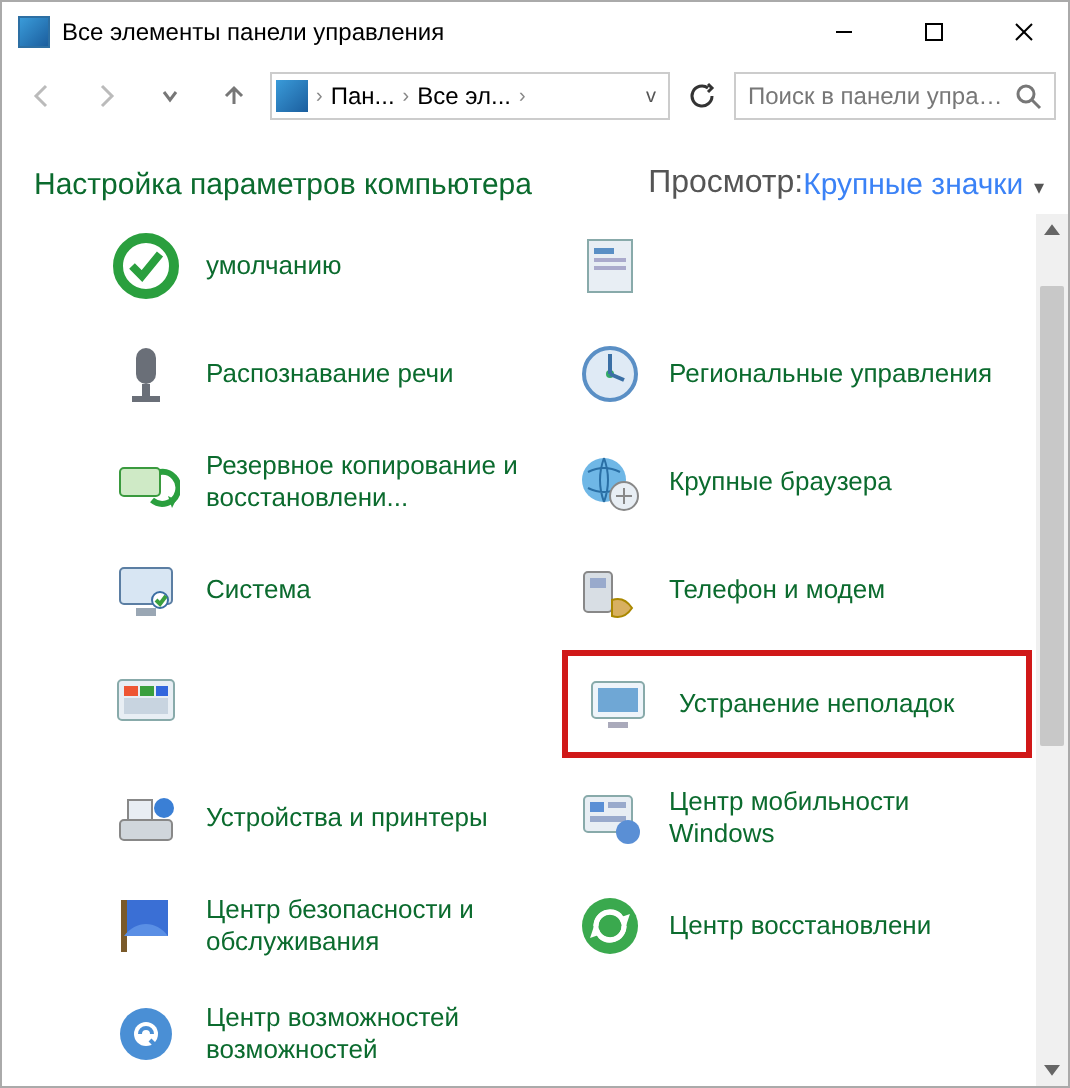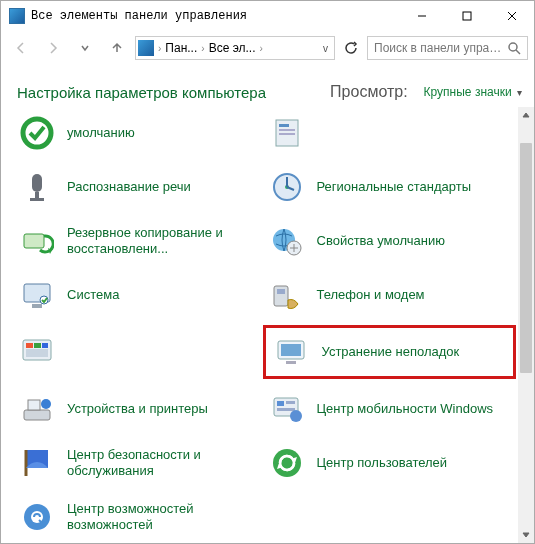--- a/index.html
+++ b/index.html
@@ -14,21 +14,20 @@
     overflow: hidden;
     border: 1px solid #aaa;
   }
   
   .titlebar {
     display: flex;
     align-items: center;
     height: 30px;
     padding: 0 0 0 8px;
     background: #fff;
-    font-family: Liberation Mono, monospace;
   }
   .titlebar .appicon {
     width: 16px; height: 16px;
     background: linear-gradient(135deg,#3a9bd9,#1b5e9e);
     border: 1px solid #2d6fa3;
     margin-right: 6px;
   }
   .titlebar .title { flex: 1; font-size: 12px; color: #000; }
   .win-controls { display: flex; }
   .win-btn {
@@ -84,38 +83,38 @@
     color:#777;
     overflow:hidden;
   }
   .searchbox .ph { flex:1; white-space:nowrap; overflow:hidden; text-overflow:ellipsis; font-size:12px;}
   .searchbox svg{stroke:#777;fill:none;stroke-width:1.5;}
   
   .headerrow {
     display:flex;
     align-items:center;
     padding: 18px 12px 6px 16px;
-    gap: 16px;
   }
   .page-heading {
     color: #0b6b2e;
     font-size: 15px;
     flex-shrink:0;
   }
   .view-label { color:#555; font-size:16px; margin-left:auto;}
-  .view-link { color:#15803d; font-size:12px; }
+  .view-link { color:#3b82f6; font-size:15px; }
   .view-drop { color:#555; font-size:10px; padding-left:2px;}
   
   .content-wrap {
     position: relative;
     height: calc(544px - 30px - 34px - 44px);
   }
   .content {
     position:absolute; inset:0 16px 0 0;
     overflow:hidden;
+    padding-left:36px;
   }
   .grid {
     display: grid;
     grid-template-columns: 1fr 1fr;
     column-gap: 4px;
     row-gap: 14px;
     padding: 6px 6px 6px 16px;
   }
   .item {
     display: flex;
@@ -264,42 +263,42 @@
         </div>
         <div class="item">
           <div class="icon-box">
             <svg width="34" height="34">
               <circle cx="17" cy="17" r="13" fill="#dfeaf5" stroke="#5a8fc5" stroke-width="2"></circle>
               <circle cx="17" cy="17" r="2" fill="#3a6"></circle>
               <line x1="17" y1="17" x2="17" y2="7" stroke="#3a6fa5" stroke-width="2"></line>
               <line x1="17" y1="17" x2="24" y2="20" stroke="#3a6fa5" stroke-width="2"></line>
             </svg>
           </div>
-          <div class="item-label">Региональные стандарты</div>
+          <div class="item-label">Региональные управления</div>
         </div>
         <div class="item">
           <div class="icon-box">
             <svg width="34" height="34">
               <rect x="4" y="10" width="20" height="14" rx="2" fill="#cfeac6" stroke="#3a9a3e"></rect>
               <path d="M24 12 a8 8 0 1 1 -4 14" fill="none" stroke="#2a9f3e" stroke-width="3"></path>
               <path d="M28 24 l4 2 l-2 4" fill="#2a9f3e"></path>
             </svg>
           </div>
           <div class="item-label">Резервное копирование и восстановлени...</div>
         </div>
         <div class="item">
           <div class="icon-box">
             <svg width="34" height="34">
               <circle cx="14" cy="16" r="11" fill="#6fb7e6"></circle>
               <path d="M6 12 Q14 8 22 12 M6 20 Q14 24 22 20 M14 5 Q10 16 14 27 M14 5 Q18 16 14 27" stroke="#2a6fa5" fill="none"></path>
               <circle cx="24" cy="24" r="7" fill="#e8eef4" stroke="#888"></circle>
               <path d="M24 20 l0 8 M20 24 l8 0" stroke="#888"></path>
             </svg>
           </div>
-          <div class="item-label">Свойства умолчанию</div>
+          <div class="item-label">Крупные браузера</div>
         </div>
         <div class="item">
           <div class="icon-box">
             <svg width="34" height="34">
               <rect x="4" y="6" width="26" height="18" rx="2" fill="#d8e6f3" stroke="#5b7ea3"></rect>
               <rect x="12" y="26" width="10" height="4" fill="#9aa7b4"></rect>
               <circle cx="24" cy="22" r="4" fill="#fff" stroke="#3a6ea3"></circle>
               <path d="M22 22 l2 2 l3-4" stroke="#3a9f3e" stroke-width="2" fill="none"></path>
             </svg>
           </div>
@@ -369,21 +368,21 @@
           <div class="item-label">Центр безопасности и обслуживания</div>
         </div>
         <div class="item">
           <div class="icon-box">
             <svg width="34" height="34">
               <circle cx="17" cy="17" r="14" fill="#3aa94e"></circle>
               <path d="M10 17 a7 7 0 1 1 2 5 M12 20 l-3 1 l1-3" fill="none" stroke="#fff" stroke-width="2.5"></path>
               <path d="M24 17 a7 7 0 1 1 -2 -5 M22 14 l3 -1 l-1 3" fill="none" stroke="#fff" stroke-width="2.5"></path>
             </svg>
           </div>
-          <div class="item-label">Центр пользователей</div>
+          <div class="item-label">Центр восстановлени</div>
         </div>
         <div class="item">
           <div class="icon-box">
             <svg width="34" height="34">
               <circle cx="17" cy="17" r="13" fill="#4a8fd5"></circle>
               <circle cx="17" cy="17" r="6" fill="#fff"></circle>
               <path d="M14 17 a3 3 0 1 1 6 0" fill="none" stroke="#4a8fd5" stroke-width="2"></path>
               <path d="M19 20 l3 3" stroke="#4a8fd5" stroke-width="2"></path>
             </svg>
           </div>

